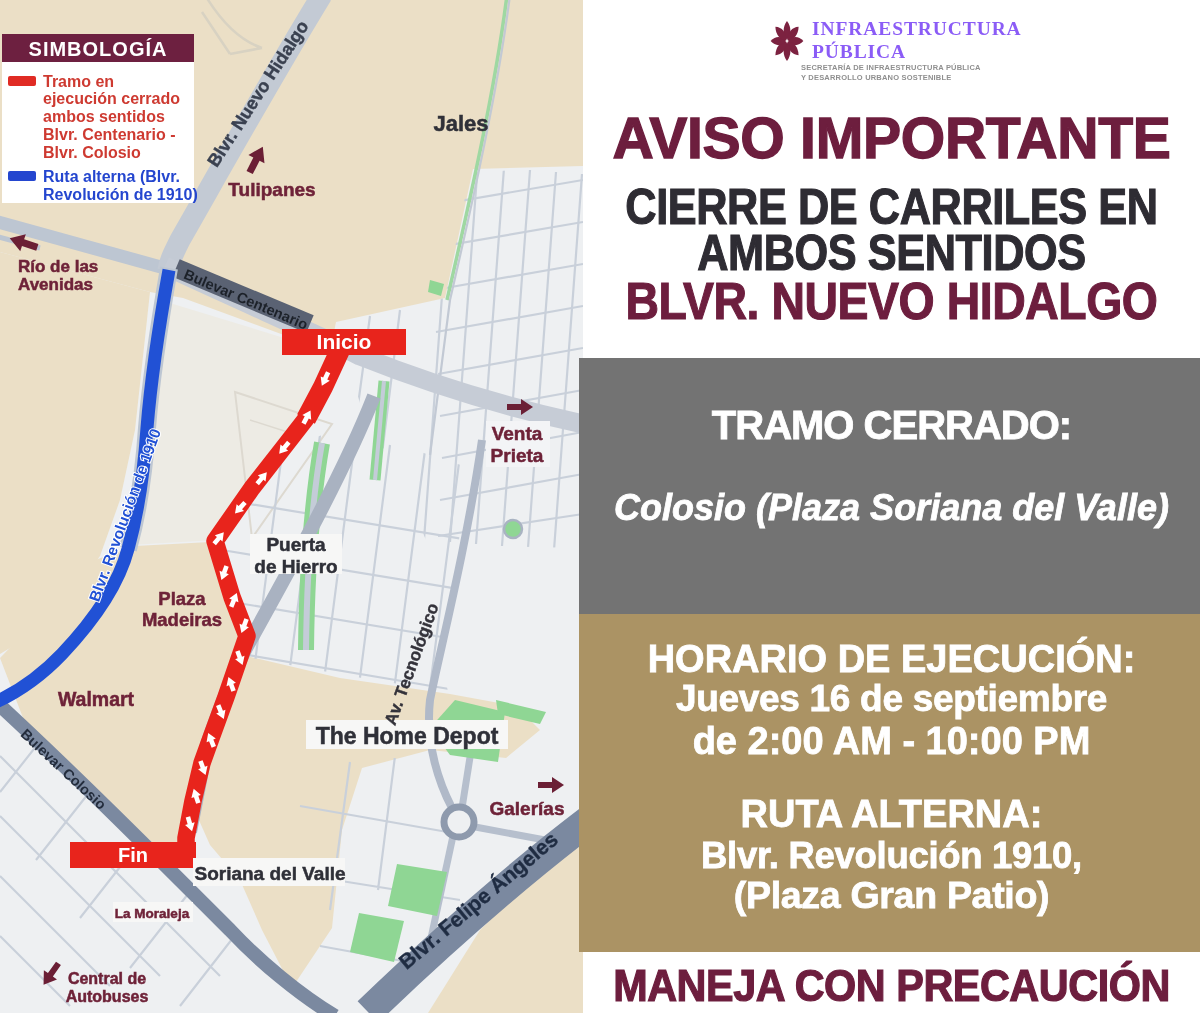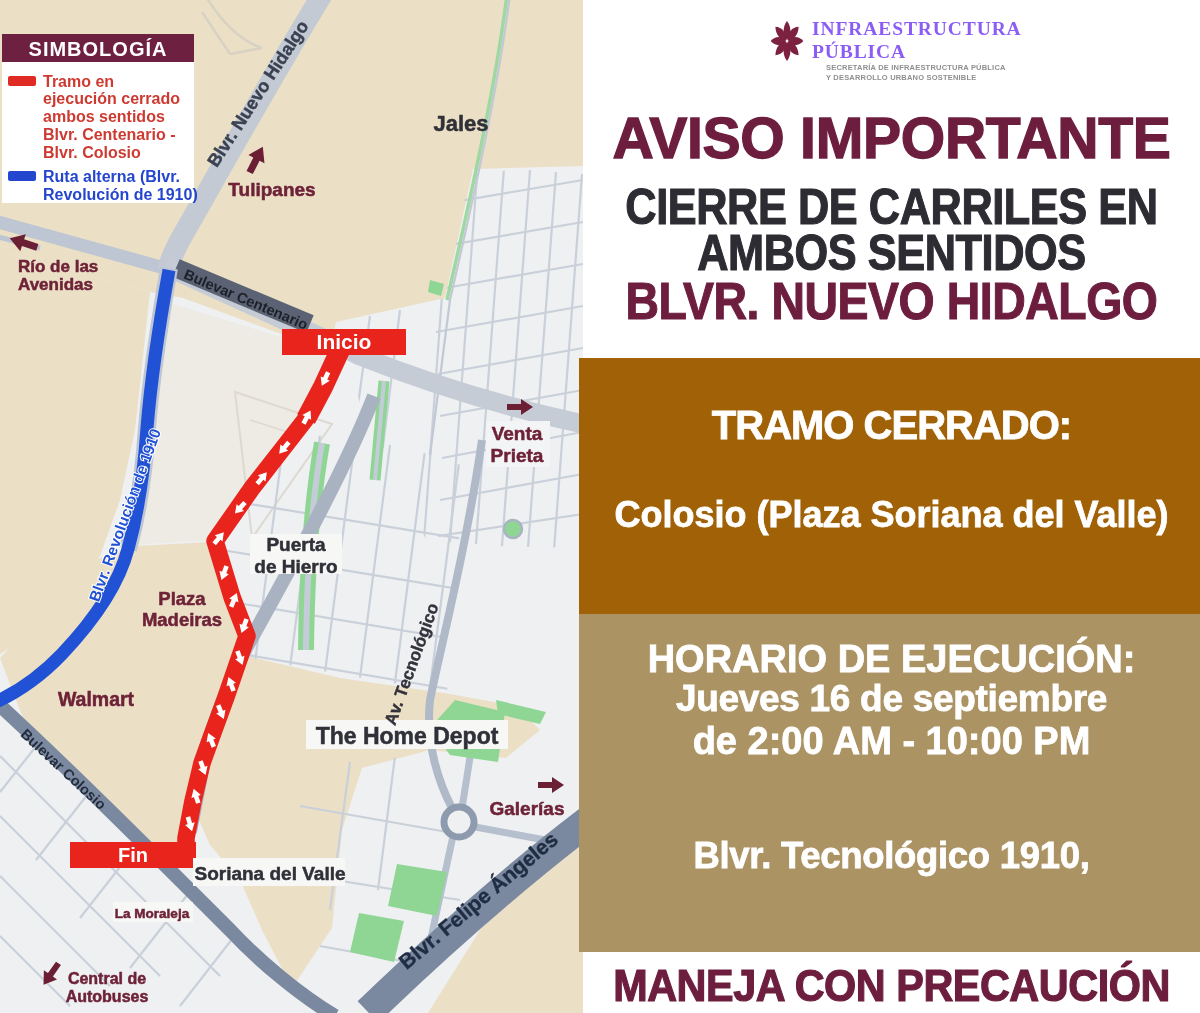--- a/index.html
+++ b/index.html
@@ -5,21 +5,21 @@
   html,body{margin:0;padding:0;}
   #page{position:relative;width:1200px;height:1013px;background:#ffffff;overflow:hidden;
         font-family:"Liberation Sans",sans-serif;}
   #map{position:absolute;left:0;top:0;}
   .panel{position:absolute;left:583px;top:0;width:617px;height:1013px;background:#ffffff;}
   .abs{position:absolute;}
   .ctr{width:617px;text-align:center;}
   #t-aviso{-webkit-text-stroke:1.3px #6d1e3e;top:104px;font-size:58px;letter-spacing:-0.3px;transform:scaleX(0.985);font-weight:bold;color:#6d1e3e;}
   #t-cierre{-webkit-text-stroke:1.1px #2e2c33;top:184px;font-size:49.5px;letter-spacing:-0.5px;font-weight:bold;color:#2e2c33;line-height:46px;transform:scaleX(0.875);}
   #t-blvr{-webkit-text-stroke:1.1px #6d1e3e;top:272px;font-size:51px;letter-spacing:-0.5px;transform:scaleX(0.91);font-weight:bold;color:#6d1e3e;}
-  #blk1{top:358px;height:256px;width:621px;left:-4px;background:#a16207;color:#fff;font-weight:bold;}
+  #blk1{top:358px;height:256px;width:621px;left:-4px;background:#737373;color:#fff;font-weight:bold;}
   #blk2{top:614px;height:338px;width:621px;left:-4px;background:#ab9364;color:#fff;font-weight:bold;}
   #t-maneja{-webkit-text-stroke:1.2px #6d1e3e;top:961px;font-size:44.5px;letter-spacing:-0.5px;transform:scaleX(0.93);font-weight:bold;color:#6d1e3e;}
   .blkline{position:absolute;left:4px;width:617px;text-align:center;-webkit-text-stroke:0.8px #ffffff;}
 </style>
 </head>
 <body>
 <div id="page">
   <svg id="map" width="583" height="1013" viewBox="0 0 583 1013" font-family="Liberation Sans, sans-serif">
     <rect width="583" height="1013" fill="#eef0f2"></rect>
 
@@ -214,33 +214,35 @@
         <use href="#pt" transform="rotate(45)"></use>
         <use href="#pt" transform="rotate(90)"></use>
         <use href="#pt" transform="rotate(135)"></use>
         <use href="#pt" transform="rotate(180)"></use>
         <use href="#pt" transform="rotate(225)"></use>
         <use href="#pt" transform="rotate(270)"></use>
         <use href="#pt" transform="rotate(315)"></use>
       </g>
     </svg>
     <div class="abs" style="left:229px;top:18px;font-family:'Liberation Serif',serif;font-weight:bold;color:#8b5cf6;font-size:19.5px;letter-spacing:0.9px;line-height:22.5px;">INFRAESTRUCTURA<br>PÚBLICA</div>
-    <div class="abs" style="left:243px;top:63px;color:#8f8f8f;font-size:7.5px;letter-spacing:.2px;line-height:10px;font-weight:bold;">SECRETARÍA DE INFRAESTRUCTURA PÚBLICA<br>Y DESARROLLO URBANO SOSTENIBLE</div>
+    <div class="abs" style="left:218px;top:63px;color:#8f8f8f;font-size:7.5px;letter-spacing:.2px;line-height:10px;font-weight:bold;">SECRETARÍA DE INFRAESTRUCTURA PÚBLICA<br>Y DESARROLLO URBANO SOSTENIBLE</div>
 
     <div id="t-aviso" class="abs ctr">AVISO IMPORTANTE</div>
     <div id="t-cierre" class="abs ctr">CIERRE DE CARRILES EN<br>AMBOS SENTIDOS</div>
     <div id="t-blvr" class="abs ctr">BLVR. NUEVO HIDALGO</div>
 
     <div id="blk1" class="abs">
       <div class="blkline" style="top:45px;font-size:40px;letter-spacing:-1px;">TRAMO CERRADO:</div>
-      <div class="blkline" style="top:136px;font-size:36px;">Colosio (Plaza Soriana del Valle)</div>
+      <div class="blkline" style="top:129px;font-size:36px;font-style:italic;">Colosio (Plaza Soriana del Valle)</div>
     </div>
 
     <div id="blk2" class="abs">
       <div class="blkline" style="top:24px;font-size:38px;">HORARIO DE EJECUCIÓN:</div>
       <div class="blkline" style="top:64px;font-size:37px;letter-spacing:-0.3px;">Jueves 16 de septiembre</div>
       <div class="blkline" style="top:106px;font-size:38px;">de 2:00 AM - 10:00 PM</div>
-      <div class="blkline" style="top:221px;font-size:36.5px;letter-spacing:-0.3px;">Blvr. Tecnológico 1910,</div>
+      <div class="blkline" style="top:179px;font-size:38px;">RUTA ALTERNA:</div>
+      <div class="blkline" style="top:221px;font-size:36.5px;letter-spacing:-0.3px;">Blvr. Revolución 1910,</div>
+      <div class="blkline" style="top:260px;font-size:37.5px;letter-spacing:-0.3px;">(Plaza Gran Patio)</div>
     </div>
 
     <div id="t-maneja" class="abs ctr">MANEJA CON PRECAUCIÓN</div>
   </div>
 </div>
 
 </body></html>

